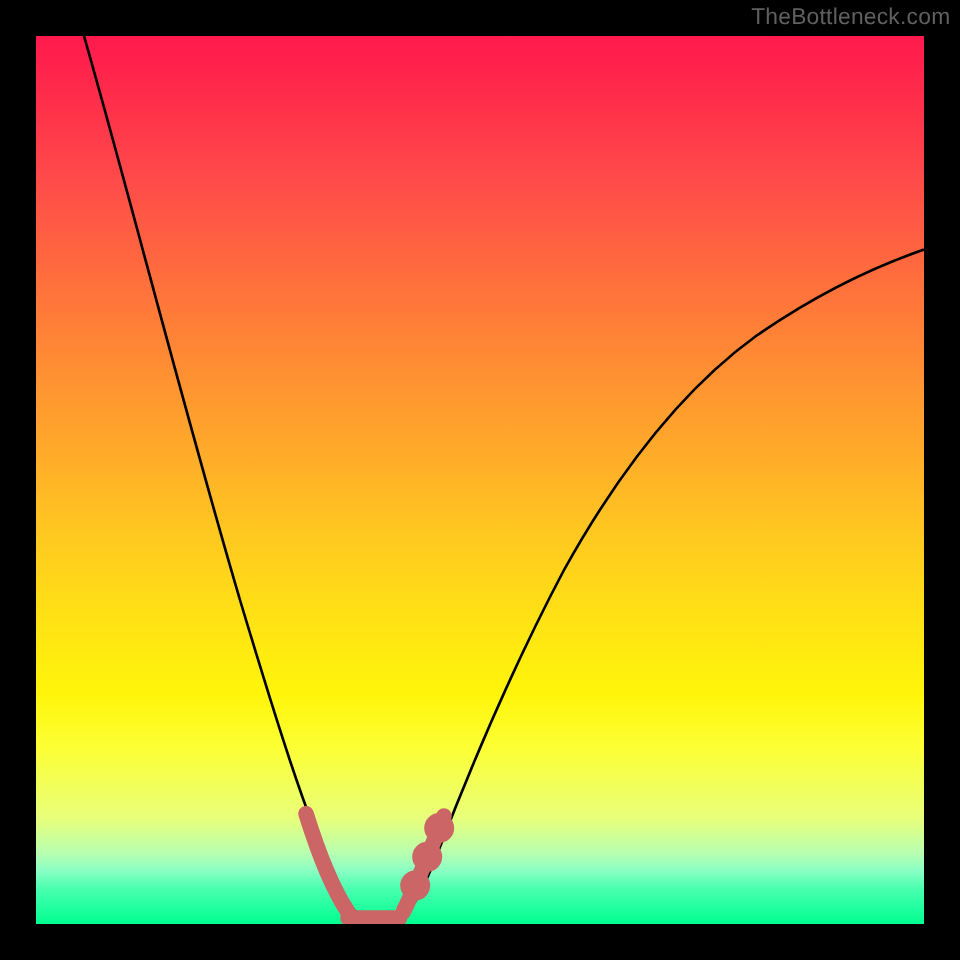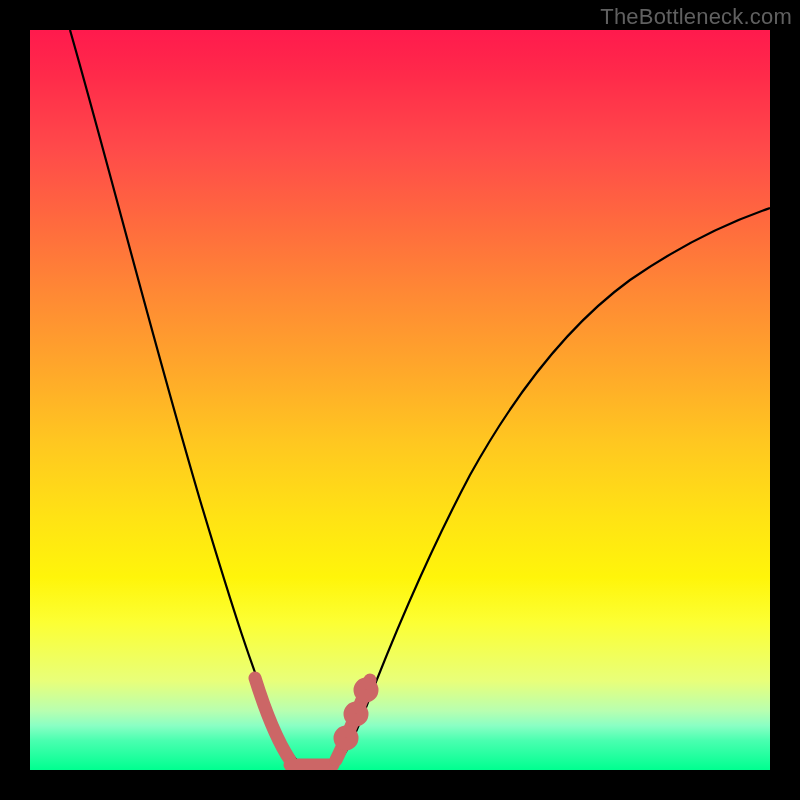--- a/index.html
+++ b/index.html
@@ -40,21 +40,21 @@
       #8affc4 94%,
       #4affb0 96%,
       #00ff90 100%
     );
   }
   .watermark {
     position: absolute;
     top: 4px;
     right: 8px;
     color: #606060;
-    font-size: 22px;
+    font-size: 19px;
     font-weight: 500;
     letter-spacing: 0.2px;
     user-select: none;
   }
   svg.curve {
     position: absolute;
     left: 0;
     top: 0;
     width: 740px;
     height: 740px;

